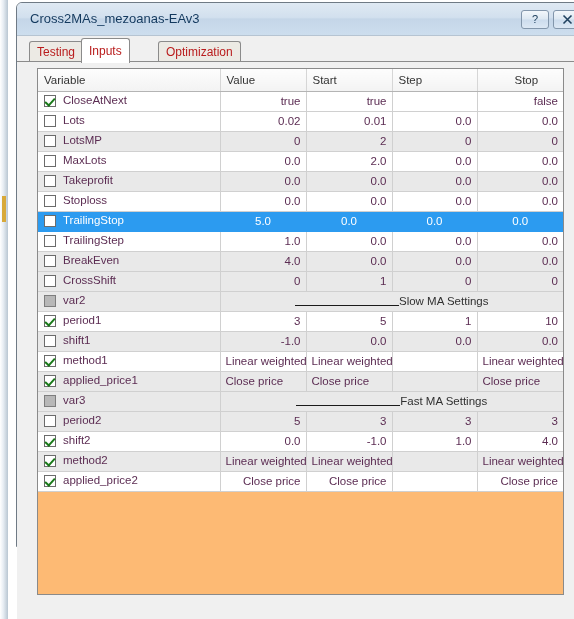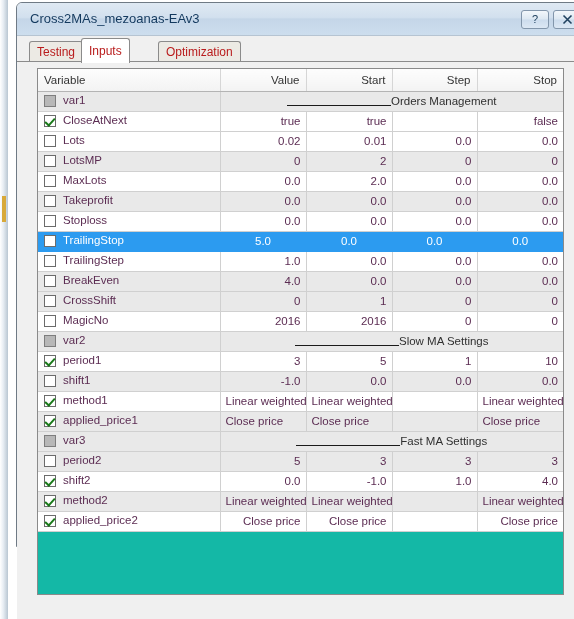--- a/index.html
+++ b/index.html
@@ -128,21 +128,21 @@
     border-top: 1px solid #8b8b8b;
   }
 
   
   #grid {
     position: absolute;
     left: 20px;
     top: 6px;
     width: 527px;
     height: 527px;
-    background: #14b8a6;
+    background: #fdba74;
     border: 1px solid #8a8a8a;
     box-sizing: border-box;
     overflow: hidden;
   }
 
   table {
     border-collapse: collapse;
     table-layout: fixed;
     width: 525px;
     font-size: 11.5px;
@@ -158,21 +158,21 @@
     background: linear-gradient(to bottom, #fdfdfd 0%, #f3f3f3 100%);
     border-right: 1px solid #d6d6d6;
     border-bottom: 1px solid #b4b4b4;
     font-weight: normal;
     color: #333333;
     font-size: 11.5px;
     padding: 0 6px;
     box-sizing: border-box;
   }
   thead th.h-var { text-align: left; }
-  thead th.h-num { text-align: right; }
+  thead th.h-num { text-align: left; }
   thead th:last-child { border-right: none; padding-left: 37px; }
 
   tbody tr { height: 20px; }
   tbody td {
     height: 20px;
     border-right: 1px solid #d0d0d0;
     border-bottom: 1px solid #d0d0d0;
     padding: 0 5px;
     box-sizing: border-box;
     overflow: hidden;
@@ -301,34 +301,20 @@
         <thead>
           <tr>
             <th class="h-var">Variable</th>
             <th class="h-num">Value</th>
             <th class="h-num">Start</th>
             <th class="h-num">Step</th>
             <th class="h-num">Stop</th>
           </tr>
         </thead>
         <tbody id="tbody">
-            <tr class="grouprow alt">
-              <td class="cell-var">
-                <div class="varwrap">
-                  <span class="cb disabled"></span>
-                  <span class="vname">var1</span>
-                </div>
-              </td>
-              <td class="group-span" colspan="4">
-                <div class="grp-inner">
-                  <span class="grp-rule"></span>
-                  <span>Orders Management</span>
-                </div>
-              </td>
-            </tr>
             <tr class="plain">
               <td class="cell-var">
                 <div class="varwrap">
                   <span class="cb checked"></span>
                   <span class="vname">CloseAtNext</span>
                 </div>
               </td>
               <td class="txt">true</td>
               <td class="txt">true</td>
               <td class="txt"></td>
@@ -435,32 +421,20 @@
                 <div class="varwrap">
                   <span class="cb"></span>
                   <span class="vname">CrossShift</span>
                 </div>
               </td>
               <td class="num">0</td>
               <td class="num">1</td>
               <td class="num">0</td>
               <td class="num">0</td>
             </tr>
-            <tr class="plain">
-              <td class="cell-var">
-                <div class="varwrap">
-                  <span class="cb"></span>
-                  <span class="vname">MagicNo</span>
-                </div>
-              </td>
-              <td class="num">2016</td>
-              <td class="num">2016</td>
-              <td class="num">0</td>
-              <td class="num">0</td>
-            </tr>
             <tr class="grouprow alt">
               <td class="cell-var">
                 <div class="varwrap">
                   <span class="cb disabled"></span>
                   <span class="vname">var2</span>
                 </div>
               </td>
               <td class="group-span" colspan="4">
                 <div class="grp-inner">
                   <span class="grp-rule"></span>

